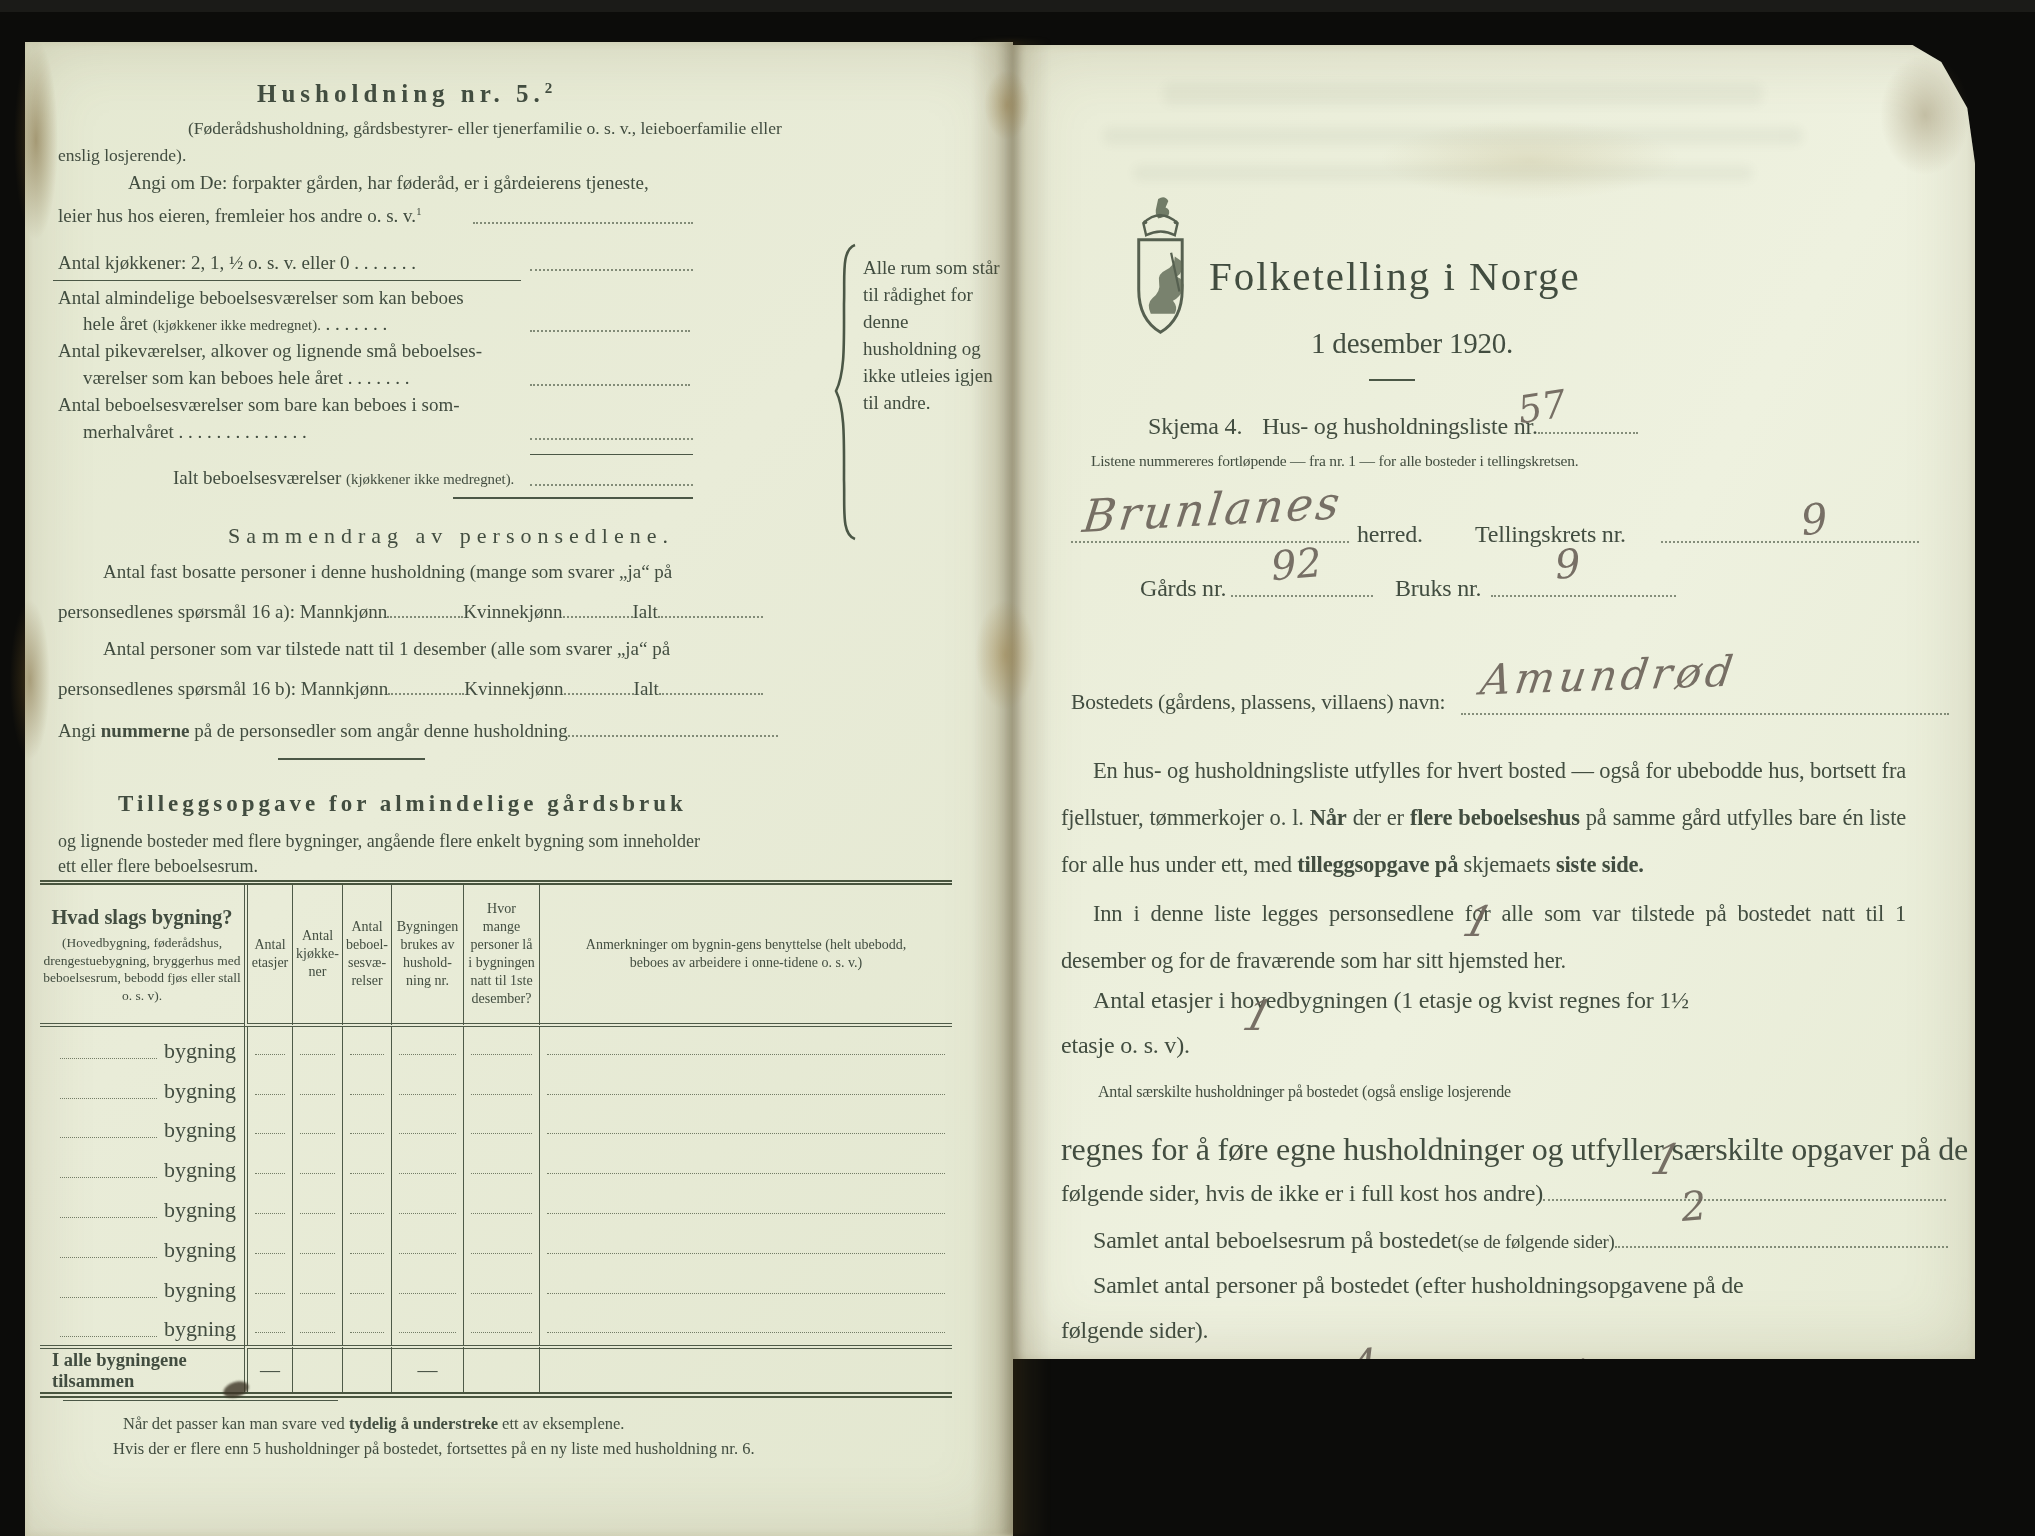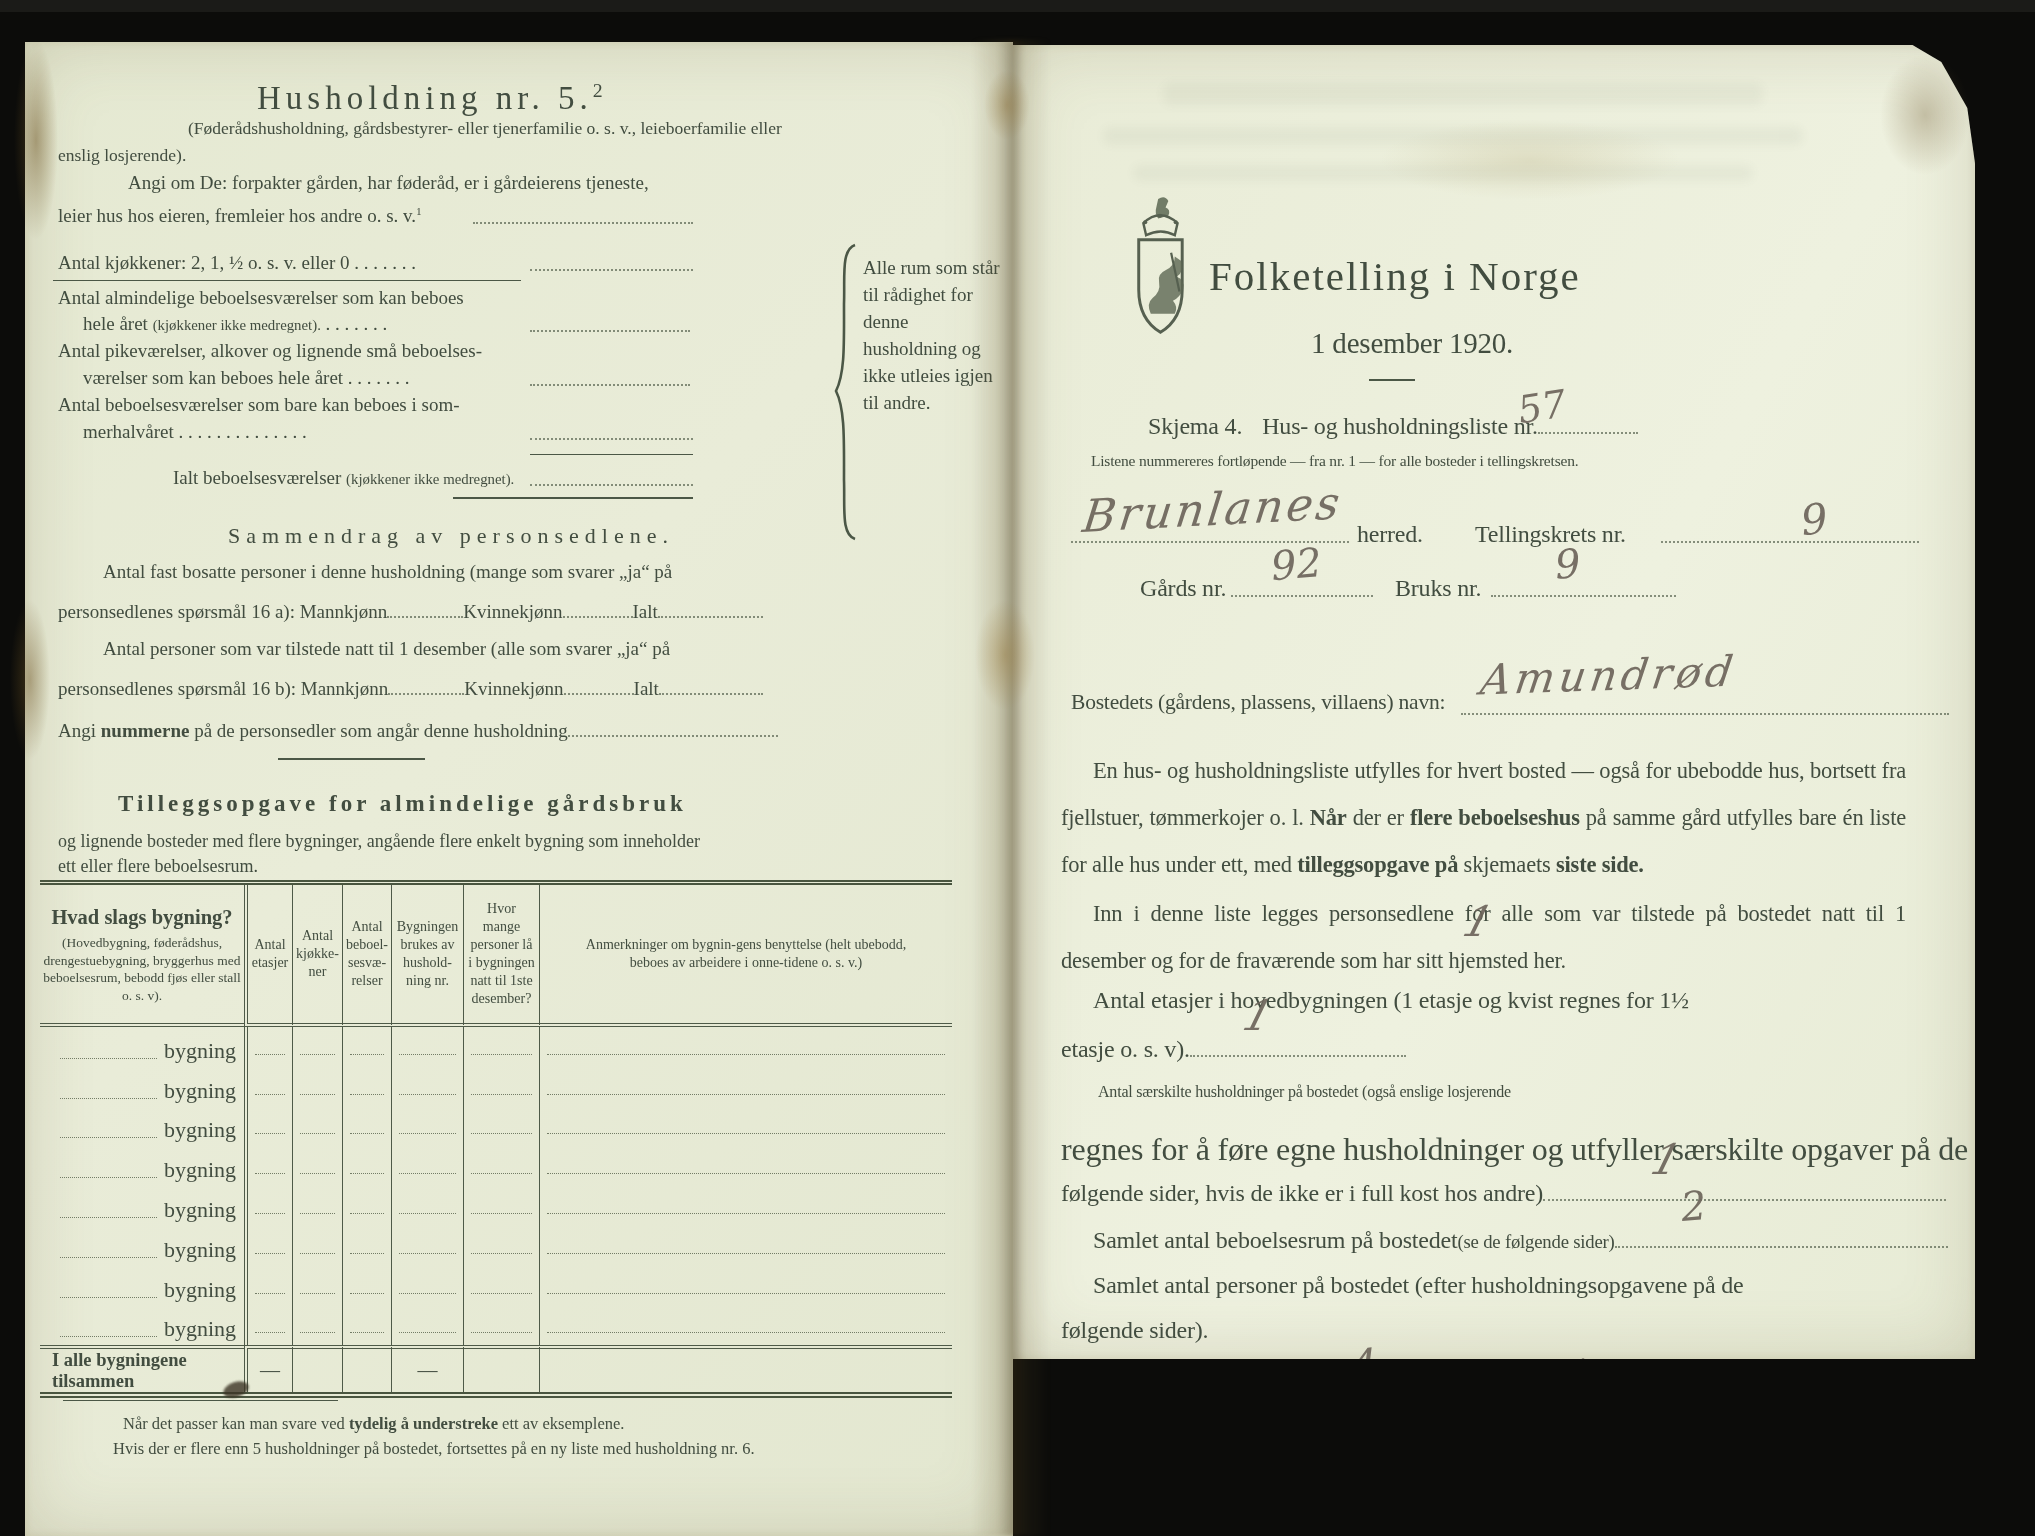--- a/index.html
+++ b/index.html
@@ -19,21 +19,21 @@
   .sup{font-size:.6em;vertical-align:super;}
   .rule{position:absolute;border-top:1.6px solid #4b5746;}
   .rule2{position:absolute;border-top:2.5px solid #4b5746;}
   .dot{position:absolute;border-bottom:2px dotted rgba(68,80,62,.62);}
   .lead{display:inline-block;border-bottom:2px dotted rgba(68,80,62,.62);height:.95em;}
   .row{position:absolute;display:flex;align-items:baseline;}
   .hw{position:absolute;font-family:"DejaVu Serif",serif;font-style:italic;color:#6d655b;
       white-space:nowrap;opacity:.92;}
   
   .lp{font-size:19px;}
-  .title-l{font-size:33px;font-weight:normal;letter-spacing:5px;}
+  .title-l{font-size:25px;font-weight:bold;letter-spacing:5px;}
   .sec-title{font-weight:normal;letter-spacing:6px;font-size:22px;}
   .sec-title2{font-weight:bold;letter-spacing:4px;font-size:23px;}
   
   .btable{position:absolute;left:15px;top:838px;width:912px;display:grid;
           grid-template-columns:204px 48px 50px 49px 72px 76px auto;
           grid-template-rows:142px repeat(8,39.8px) 47px;
           border-top:5px double #49553f;border-bottom:6px double #49553f;}
   .cell{position:relative;}
   .c2{border-left:4px double #4e5a48;}
   .cv{border-left:1.6px solid #4e5a48;}
@@ -405,21 +405,21 @@
     <div class="t" style="left:58px;top:644px;font-size:21.5px;">Bostedets (gårdens, plassens, villaens) navn:</div>
     <div class="dot" style="left:448px;top:650px;width:488px;height:18px;"></div>
     <div class="hw" style="left:468px;top:606px;font-size:42px;letter-spacing:4px;transform:rotate(-2deg) skewX(-10deg);">Amundrød</div>
 
     <div class="para" style="left:48px;top:662px;width:845px;text-indent:32px;padding-top:40px;"><span>En hus- og husholdningsliste utfylles for hvert bosted — også for ubebodde hus, bortsett fra fjellstuer, tømmerkojer o. l.  </span><span class="b">Når</span><span> der er </span><span class="b">flere beboelseshus</span><span> på samme gård utfylles bare én liste for alle hus under ett, med </span><span class="b">tilleggsopgave på</span><span> skjemaets </span><span class="b">siste side.</span></div>
     <div class="para" style="left:48px;top:845px;width:845px;text-indent:32px;">Inn i denne liste legges personsedlene for alle som var tilstede på bostedet natt til 1 desember og for de fraværende som har sitt hjemsted her.</div>
 
     <div class="hw" style="left:452px;top:852px;font-size:42px;transform:skewX(-16deg);">1</div>
 
     <div class="t" style="left:80px;top:940px;font-size:24px;">Antal etasjer i hovedbygningen (1 etasje og kvist regnes for 1½</div>
-    <div class="row" style="left:48px;top:987px;font-size:24px;width:345px;">
+    <div class="row" style="left:48px;top:987px;font-size:24px;width:345px;flex-direction:column;">
       <span>etasje o. s. v).</span>
       <span class="lead" style="flex:1;"></span>
     </div>
     <div class="hw" style="left:232px;top:946px;font-size:42px;transform:skewX(-16deg);">1</div>
 
     <div class="t" style="left:85px;top:1037px;font-size:16px;">Antal særskilte husholdninger på bostedet (også enslige losjerende</div>
     <div class="t" style="left:48px;top:1084px;font-size:32px;">regnes for å føre egne husholdninger og utfyller særskilte opgaver på de</div>
     <div class="row" style="left:48px;top:1131px;font-size:24px;width:885px;">
       <span>følgende sider, hvis de ikke er i full kost hos andre)</span>
       <span class="lead" style="flex:1;"></span>

